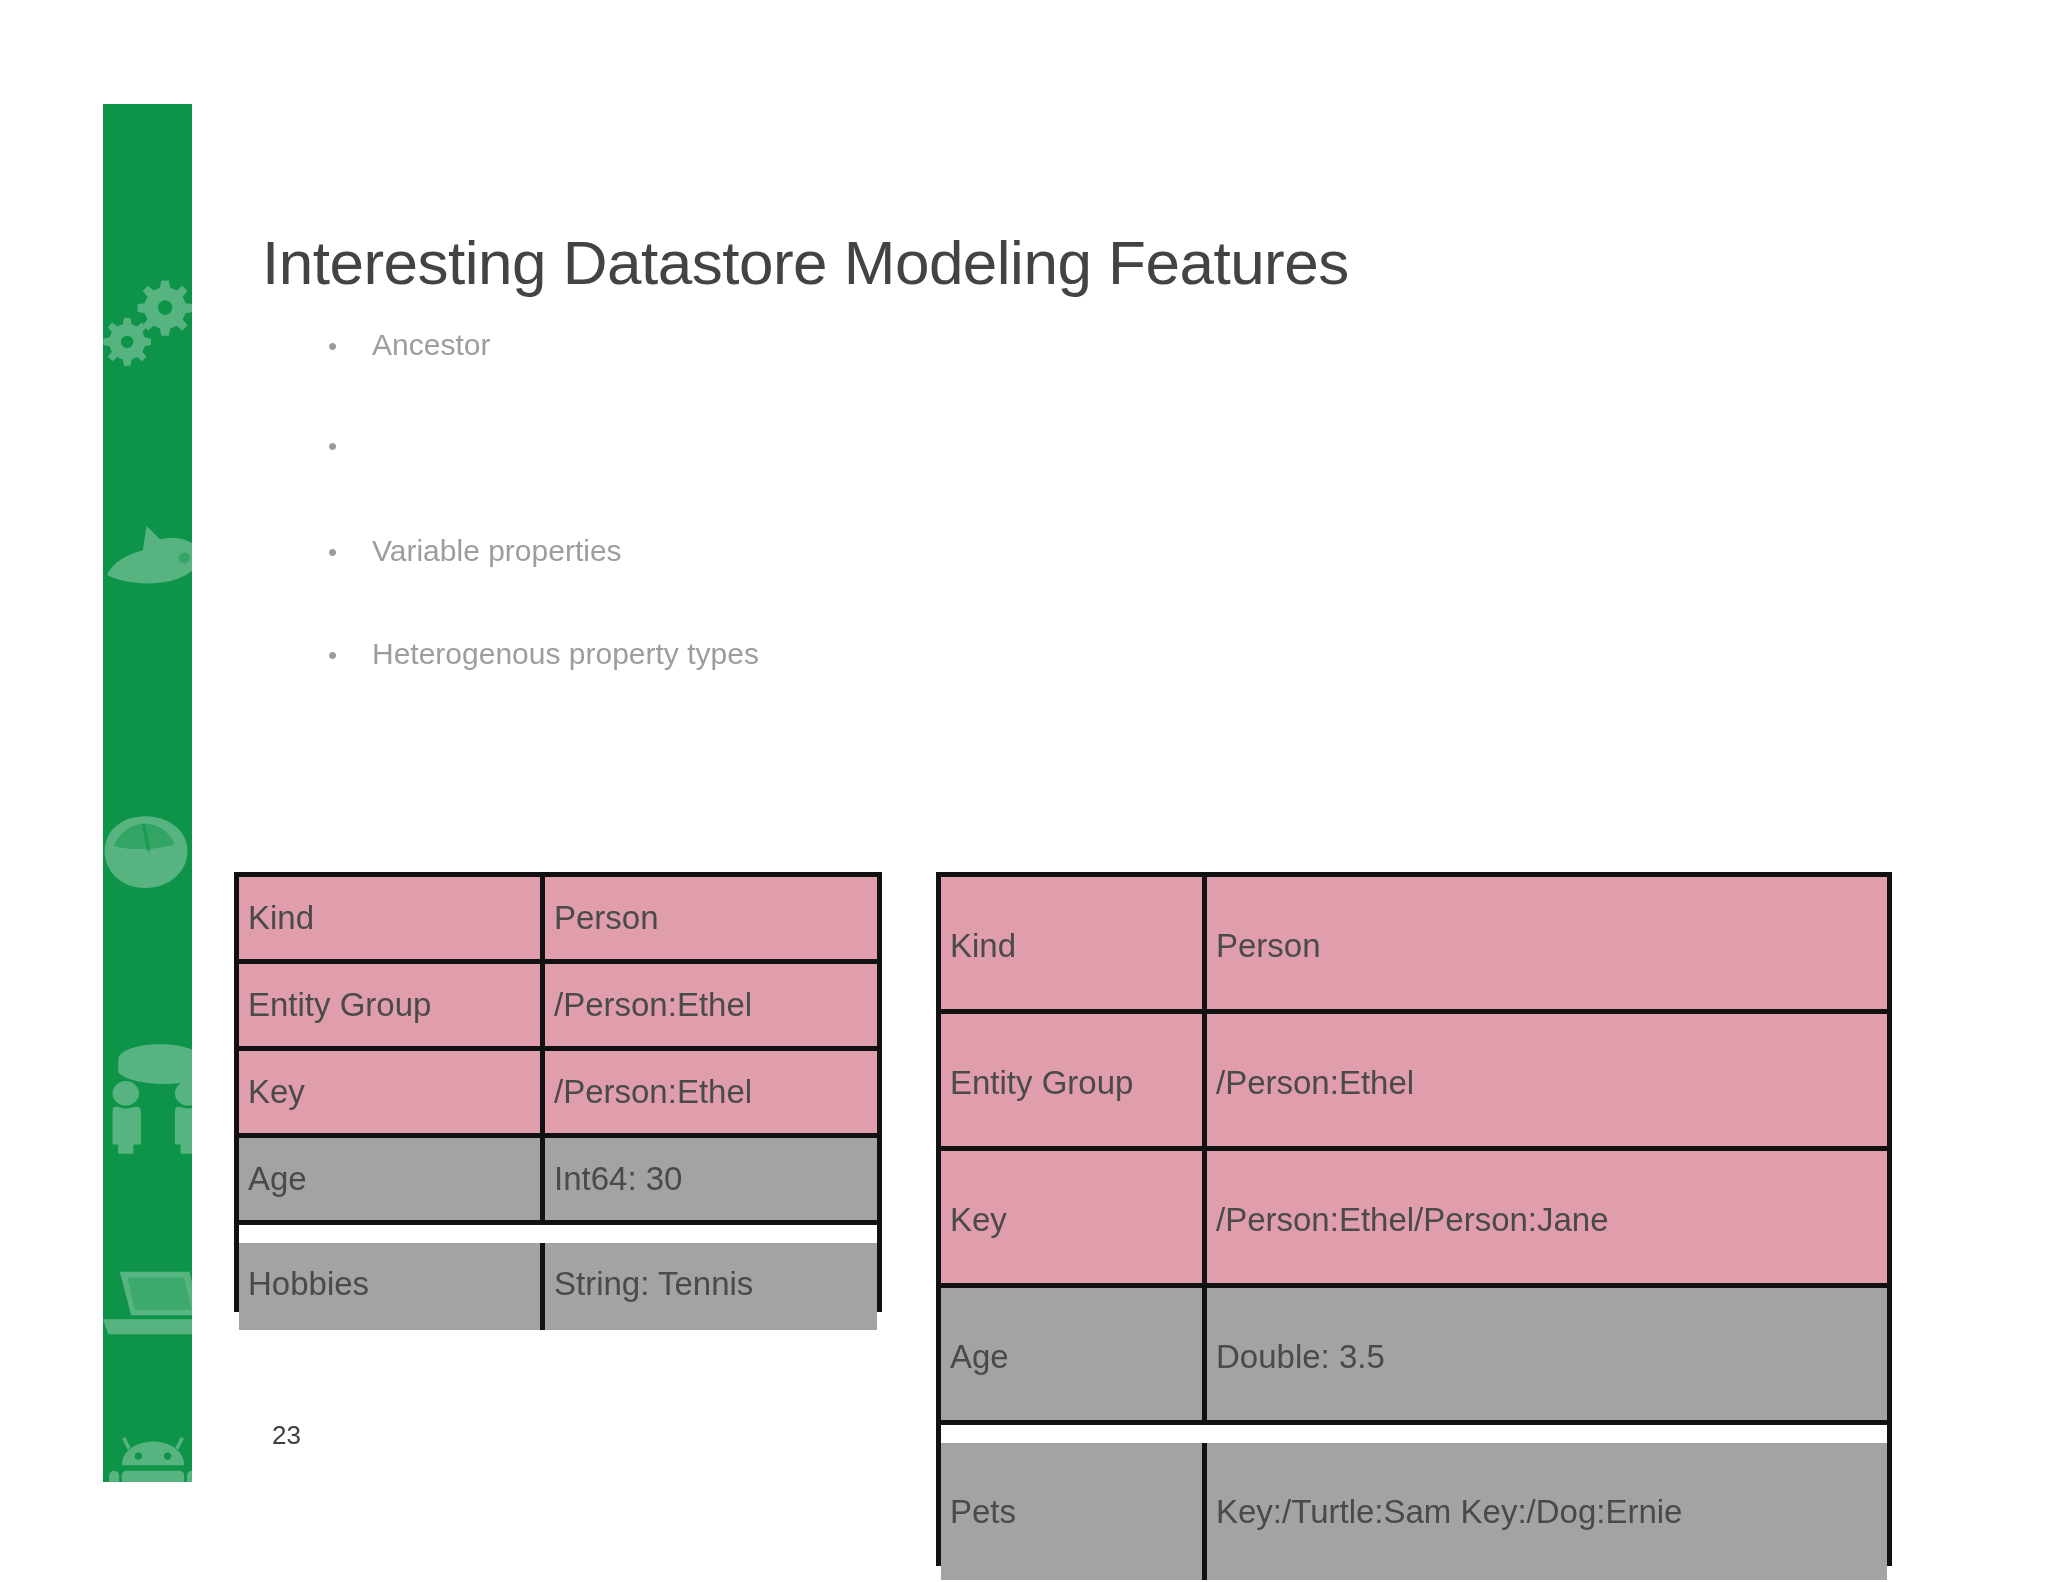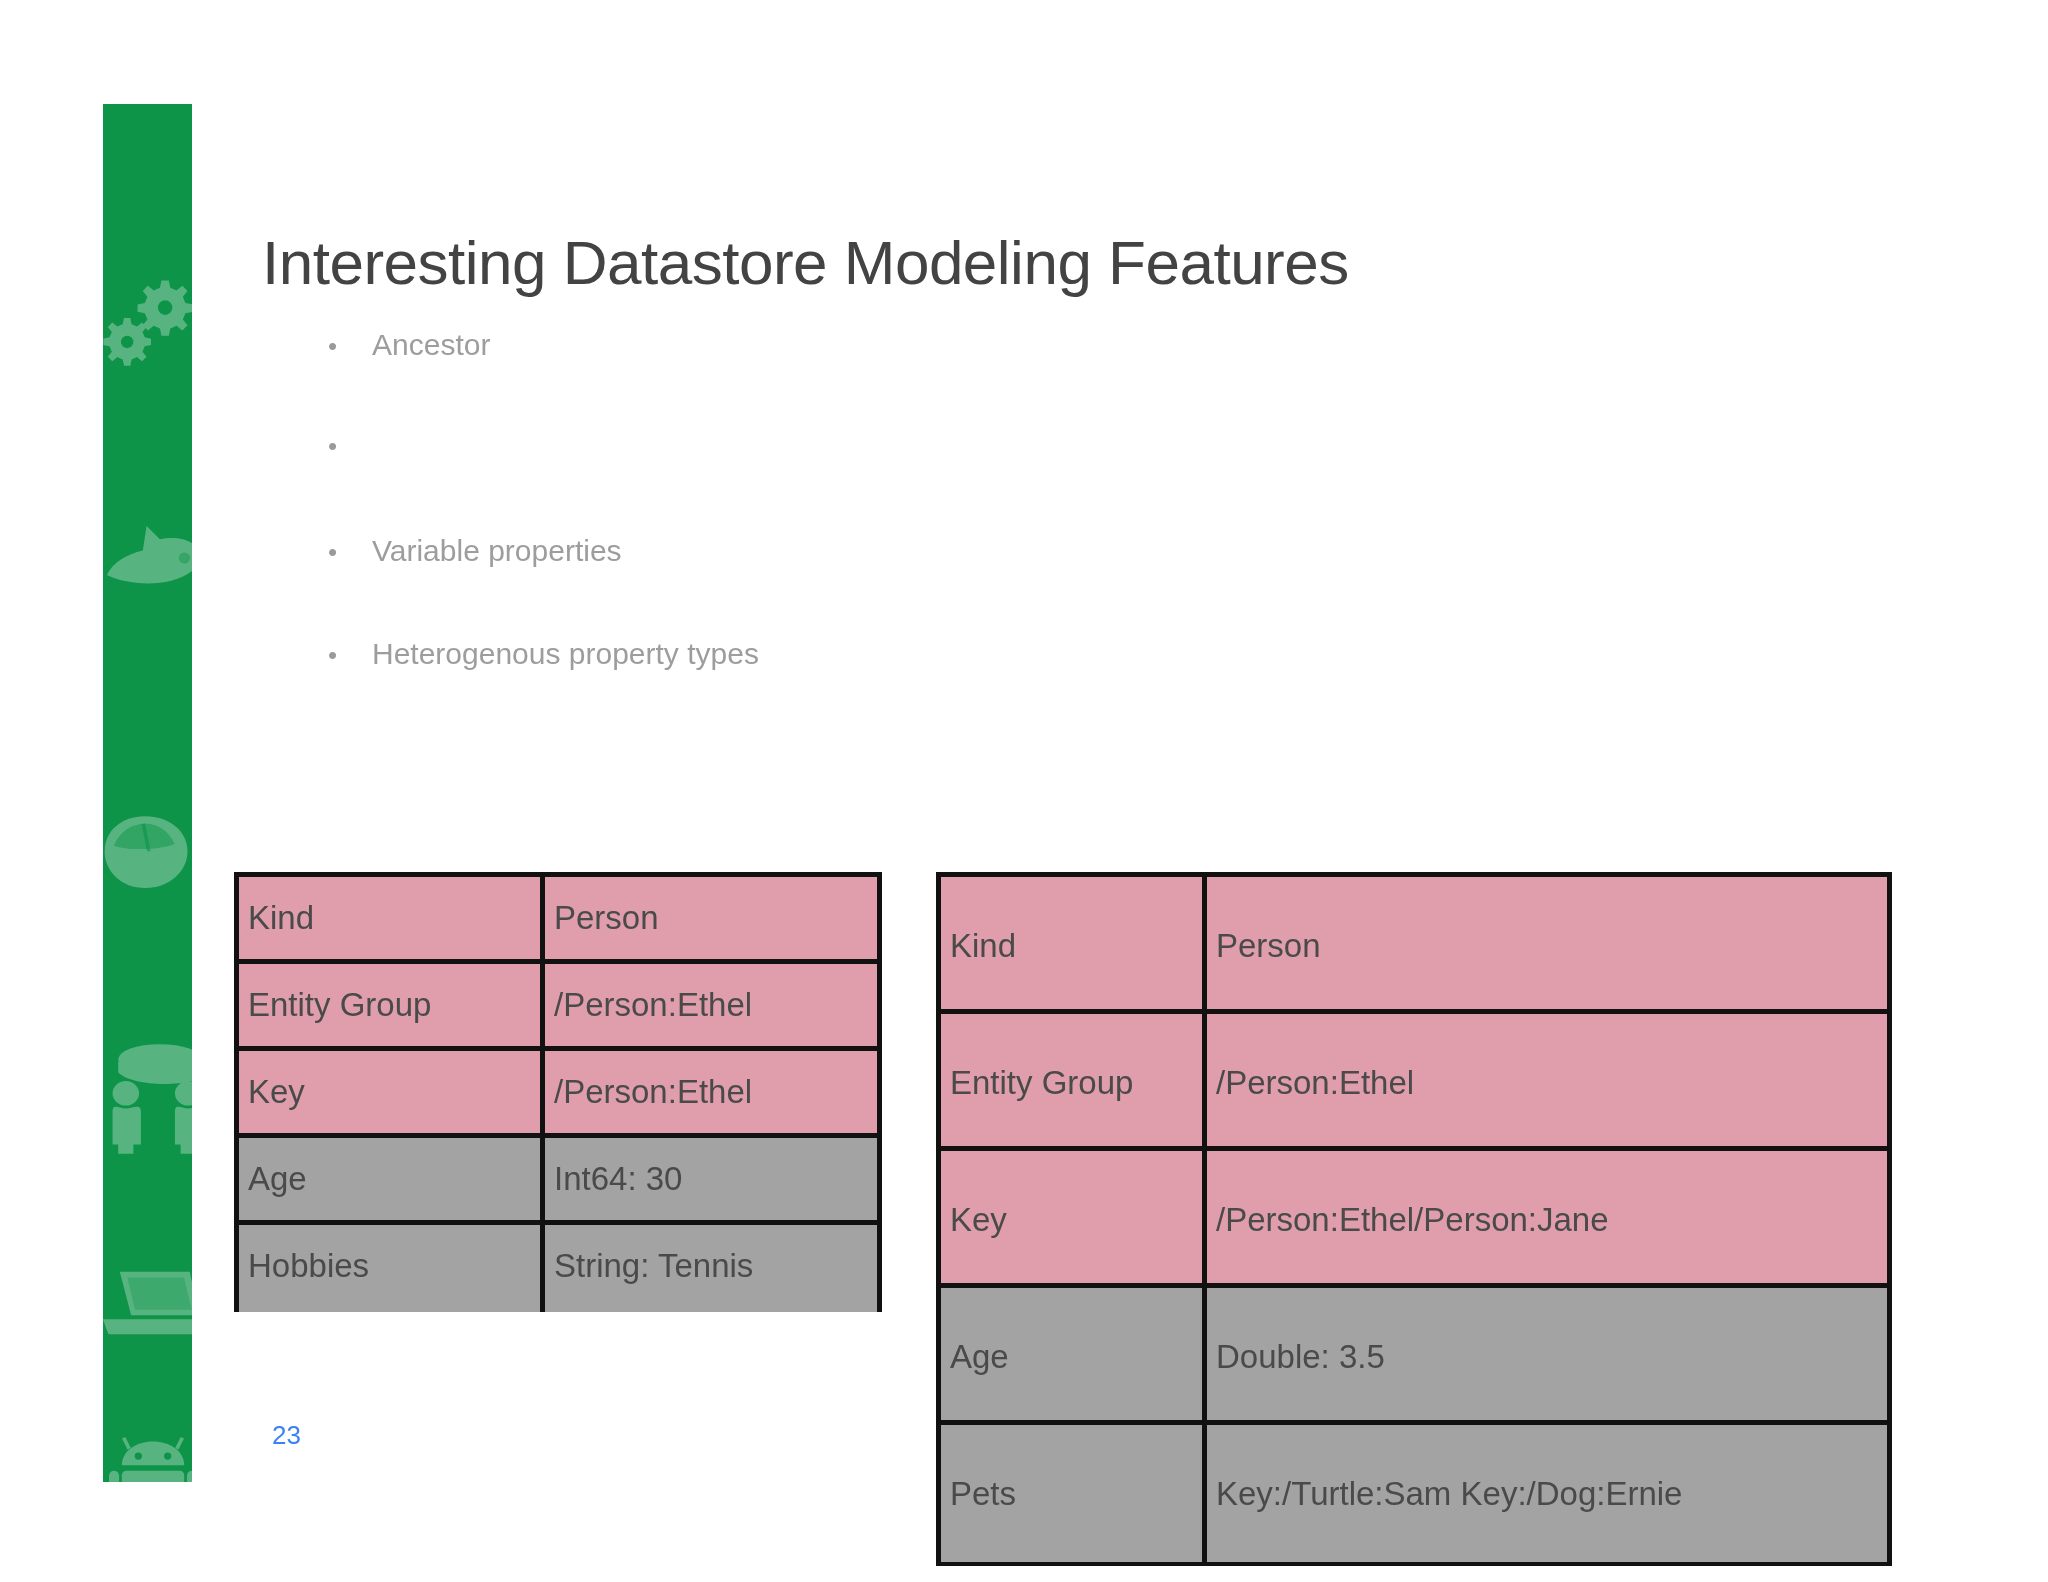--- a/index.html
+++ b/index.html
@@ -97,21 +97,21 @@
     position: absolute;
     border: 5px solid #111111;
     box-sizing: border-box;
     background: #ffffff;
   }
   .dtable .trow {
     display: flex;
     box-sizing: border-box;
     border-bottom: 5px solid #111111;
   }
-  .dtable .trow:last-child { border-bottom: none; }
+  .dtable .trow:last-child { border-bottom: none; margin-top: 18px; }
   .dtable .tcell {
     box-sizing: border-box;
     display: flex;
     align-items: center;
     color: #4a4a4a;
     font-weight: 400;
     overflow: hidden;
     white-space: nowrap;
   }
   .dtable .tcell.key-col { border-right: 5px solid #111111; }
@@ -142,21 +142,21 @@
 
   .row-pink .tcell { background: #E09EAC; }
   .row-gray .tcell { background: #a3a3a3; }
 
   
   .page-number {
     position: absolute;
     left: 272px;
     top: 1420px;
     font-size: 26px;
-    color: #3b82f6;
+    color: #404040;
   }
 
   
   .edge-frag {
     position: absolute;
     left: 1896px;
     top: 1382px;
     width: 150px;
     font-size: 34px;
     line-height: 44px;

